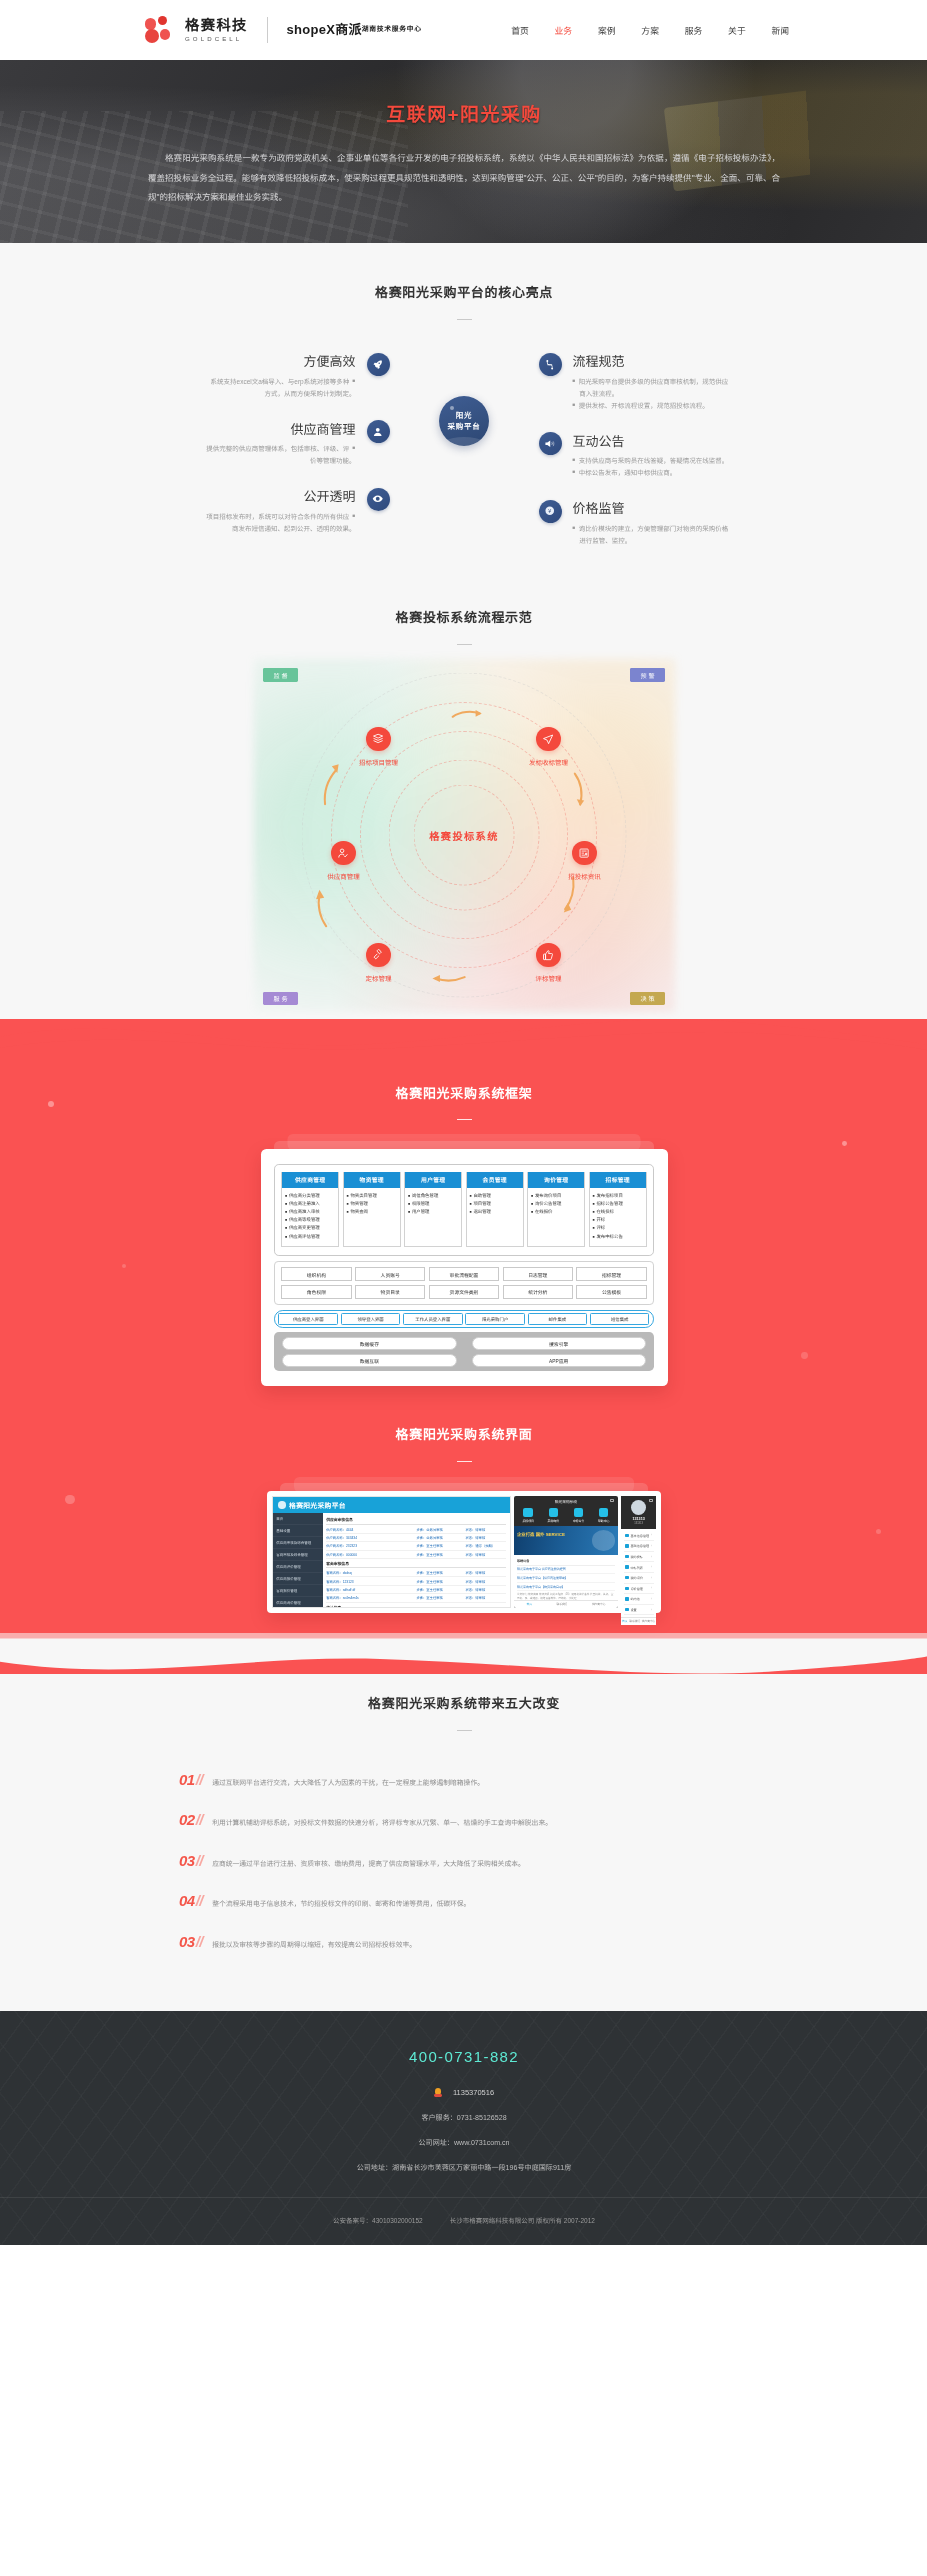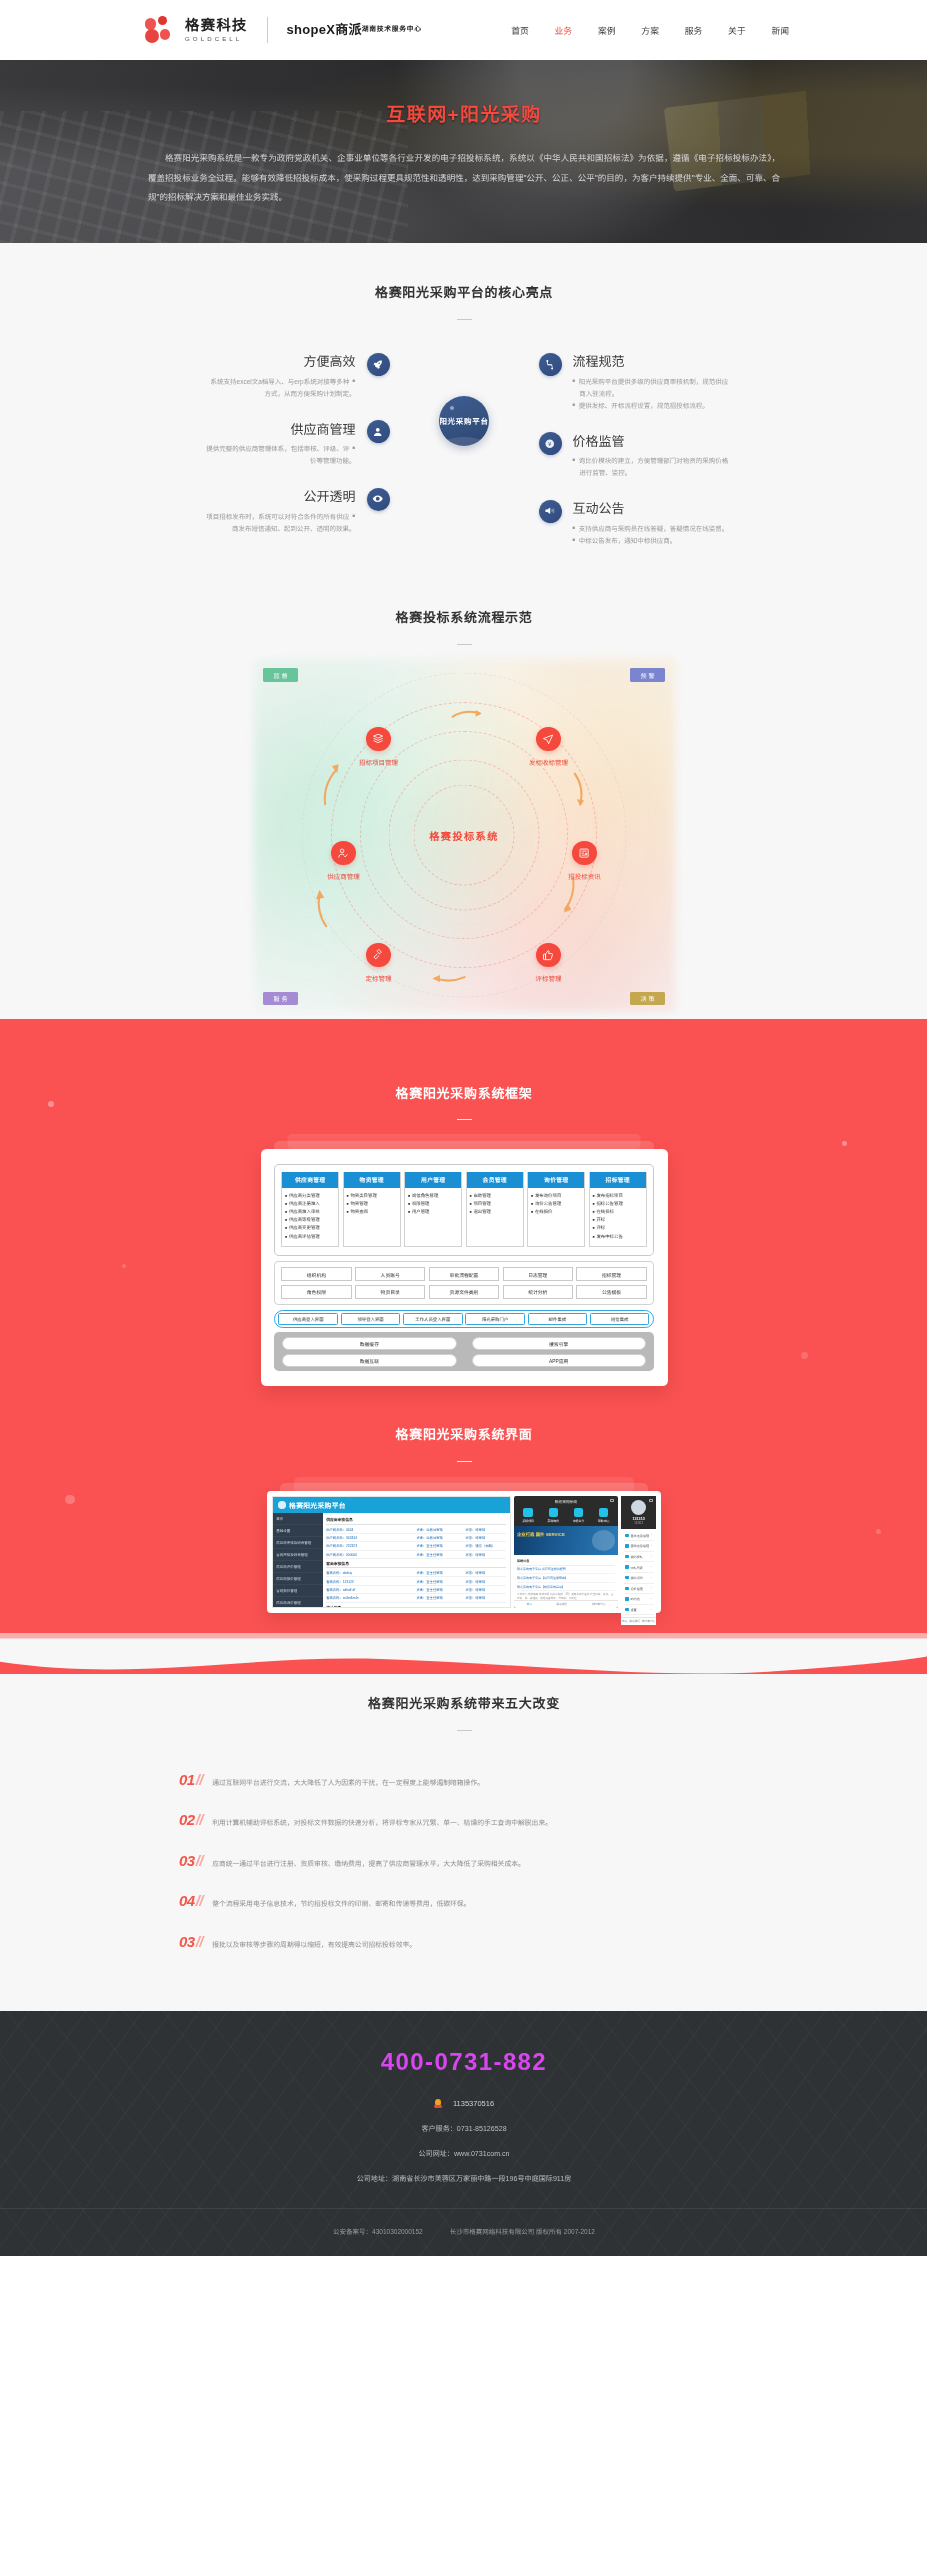--- a/index.html
+++ b/index.html
@@ -69,21 +69,21 @@
           box-shadow:0 1.4px 3.4px rgba(40,60,110,.28)}
   .hl-ico svg{width:11.5px;height:11.5px;fill:#fff}
   .hl-body{flex:1}
   .hl-name{font-size:13px;font-weight:400;color:#3c3c3c;margin-bottom:5.4px}
   .hl-line{font-size:6.5px;line-height:1.85;color:#9a9a9a;display:flex;gap:3.4px}
   .hl-col.left .hl-line{flex-direction:row-reverse}
   .hl-line .dot{color:#9a9a9a;font-size:4.8px;line-height:1.9;flex:0 0 auto}
   .hl-core{position:absolute;left:50%;top:45px;transform:translateX(-50%);
            width:50px;height:50px;border-radius:50%;overflow:hidden;
            background:linear-gradient(160deg,#3f5d93 0%,#34507f 60%,#2c4673 100%);
-           display:flex;flex-direction:row;align-items:center;justify-content:center;
+           display:flex;flex-direction:column;align-items:center;justify-content:center;
            color:#fff;font-size:7.5px;font-weight:700;line-height:1.5;letter-spacing:0.7px;
            box-shadow:0 2.7px 8.1px rgba(40,60,110,.3)}
   .hl-core span{position:relative;z-index:2}
   .hl-core::before{content:"";position:absolute;left:-12%;bottom:-48%;width:124%;height:66%;
                    background:rgba(255,255,255,.12);border-radius:50% 50% 0 0}
   .hl-core::after{content:"";position:absolute;left:11px;top:9.5px;width:4.1px;height:4.1px;border-radius:50%;background:rgba(255,255,255,.45)}
 
   
   .flow{background:#f7f7f7;padding-bottom:6.8px}
   .flow-stage{position:relative;width:421px;height:353px;margin:12.2px auto 0}
@@ -193,21 +193,21 @@
   .ch-item{display:flex;align-items:baseline;gap:9.5px;margin-bottom:23px}
   .ch-num{font-size:15px;font-weight:700;color:#f4493c;font-style:italic;letter-spacing:-0.7px;flex:0 0 auto;opacity:.92}
   .ch-txt{font-size:6.8px;color:#8e8e8e;line-height:1.7}
 
   
   .footer{position:relative;background:#2e3235;overflow:hidden;padding:37px 0 0}
   .footer::before{content:"";position:absolute;inset:0;
      background:repeating-linear-gradient(126deg, rgba(255,255,255,.022) 0 1.4px, rgba(0,0,0,0) 1.4px 23px),
                 repeating-linear-gradient(52deg, rgba(255,255,255,.018) 0 1.4px, rgba(0,0,0,0) 1.4px 31px);}
   .footer-in{position:relative;z-index:2;text-align:center}
-  .ft-tel{font-size:24px;font-weight:700;color:#d946ef;letter-spacing:1.4px}
+  .ft-tel{font-size:15px;font-weight:400;color:#5eead4;letter-spacing:1.4px}
   .ft-qq{margin-top:22.4px;font-size:7.5px;color:#cfcfcf;display:flex;align-items:center;justify-content:center;gap:11px}
   .qq-ico{width:8.1px;height:9.5px;position:relative;display:inline-block}
   .qq-ico b{position:absolute;left:0.7px;top:0;width:6.8px;height:7.5px;border-radius:50% 50% 45% 45%;background:#f0a024;display:block}
   .qq-ico i{position:absolute;left:0;bottom:0;width:8.1px;height:3.4px;background:#e04a3c;border-radius:1.4px;display:block}
   .ft-line{margin-top:15px;font-size:7.1px;color:#bdbdbd}
   .ft-line.addr{margin-top:15px}
   .ft-rule{margin:24.4px auto 0;width:928px;height:0.7px;background:rgba(255,255,255,.08)}
   .ft-copy{padding:17.7px 0 20.4px;text-align:center;font-size:6.5px;color:#9a9a9a;display:flex;gap:27px;justify-content:center}
 </style>
 </head>
@@ -347,53 +347,53 @@
           <div class="hl-line">
               <span class="dot">■</span>
               <span>提供发标、开标流程设置，规范招投标流程。</span>
             </div>
         </div>
       </div>
 
       <div class="hl-item">
         <span class="hl-ico">
           <svg viewBox="0 0 24 24">
-              <circle cx="12" cy="12" r="9" fill="#e8eef8"></circle>
-              <text x="12" y="16" text-anchor="middle" font-size="11" fill="#34507f" font-family="Liberation Sans, sans-serif">¥</text>
-            </svg>
-        </span>
-        <div class="hl-body">
-          <div class="hl-name">价格监管</div>
-          <div class="hl-line">
-              <span class="dot">■</span>
-              <span>询比价模块的建立，方便管理部门对物资的采购价格</span>
-            </div>
-          <div class="hl-line" style="padding-left:6.8px">
-              <span>进行监管、监控。</span>
-            </div>
-        </div>
-      </div>
-
-      <div class="hl-item">
-        <span class="hl-ico">
-          <svg viewBox="0 0 24 24">
               <path d="M3 9.5v5h4l6 4.5V5L7 9.5H3z"></path>
               <path d="M16.5 9c1 1 1 4 0 5" fill="none" stroke="#fff" stroke-width="1.4"></path>
               <path d="M19 7c2 2 2 8 0 10" fill="none" stroke="#fff" stroke-width="1.4" opacity=".7"></path>
             </svg>
         </span>
         <div class="hl-body">
           <div class="hl-name">互动公告</div>
           <div class="hl-line">
               <span class="dot">■</span>
               <span>支持供应商与采购员在线答疑，答疑情况在线监督。</span>
             </div>
           <div class="hl-line">
               <span class="dot">■</span>
               <span>中标公告发布，通知中标供应商。</span>
+            </div>
+        </div>
+      </div>
+
+      <div class="hl-item">
+        <span class="hl-ico">
+          <svg viewBox="0 0 24 24">
+              <circle cx="12" cy="12" r="9" fill="#e8eef8"></circle>
+              <text x="12" y="16" text-anchor="middle" font-size="11" fill="#34507f" font-family="Liberation Sans, sans-serif">¥</text>
+            </svg>
+        </span>
+        <div class="hl-body">
+          <div class="hl-name">价格监管</div>
+          <div class="hl-line">
+              <span class="dot">■</span>
+              <span>询比价模块的建立，方便管理部门对物资的采购价格</span>
+            </div>
+          <div class="hl-line" style="padding-left:6.8px">
+              <span>进行监管、监控。</span>
             </div>
         </div>
       </div>
     </div>
   </div>
 </section>
 
 <section class="sec flow">
   <div class="sec-head">
     <div class="sec-title">格赛投标系统流程示范</div>

